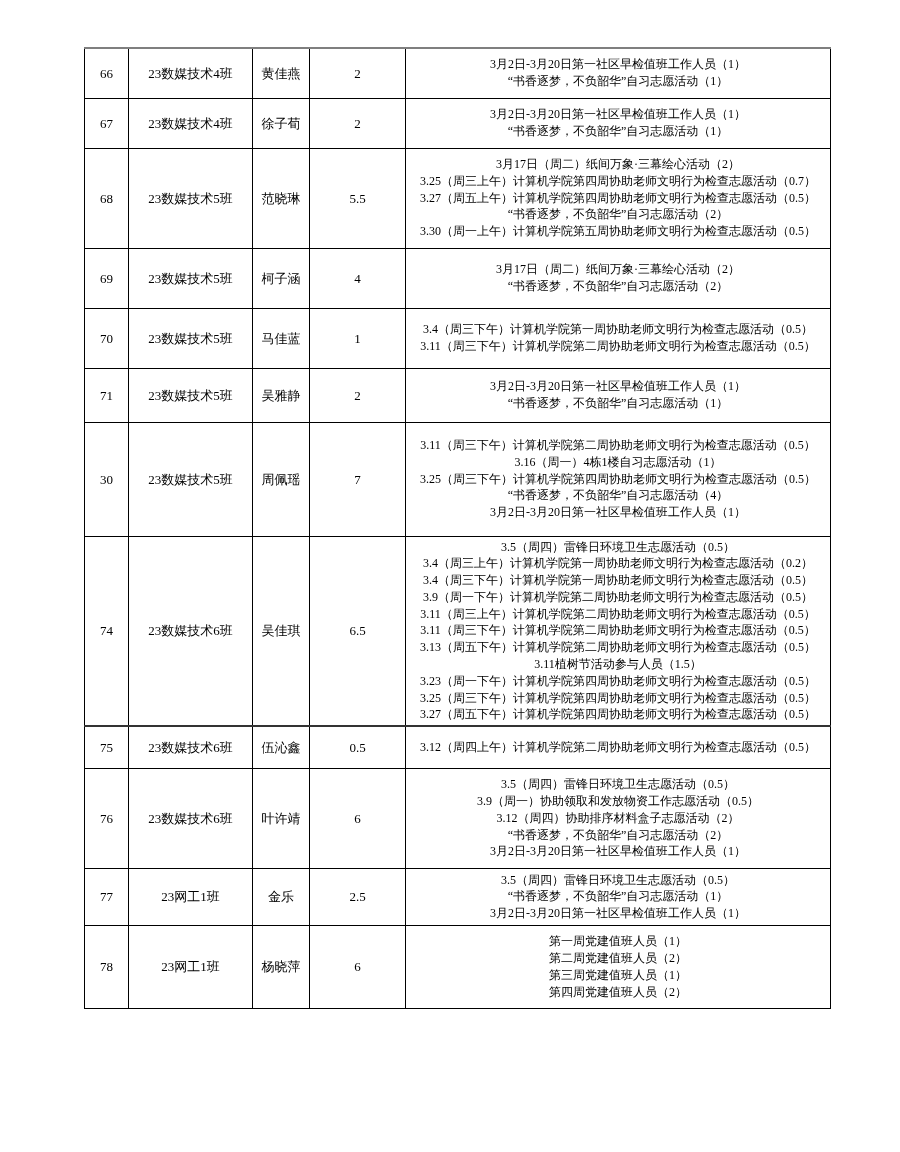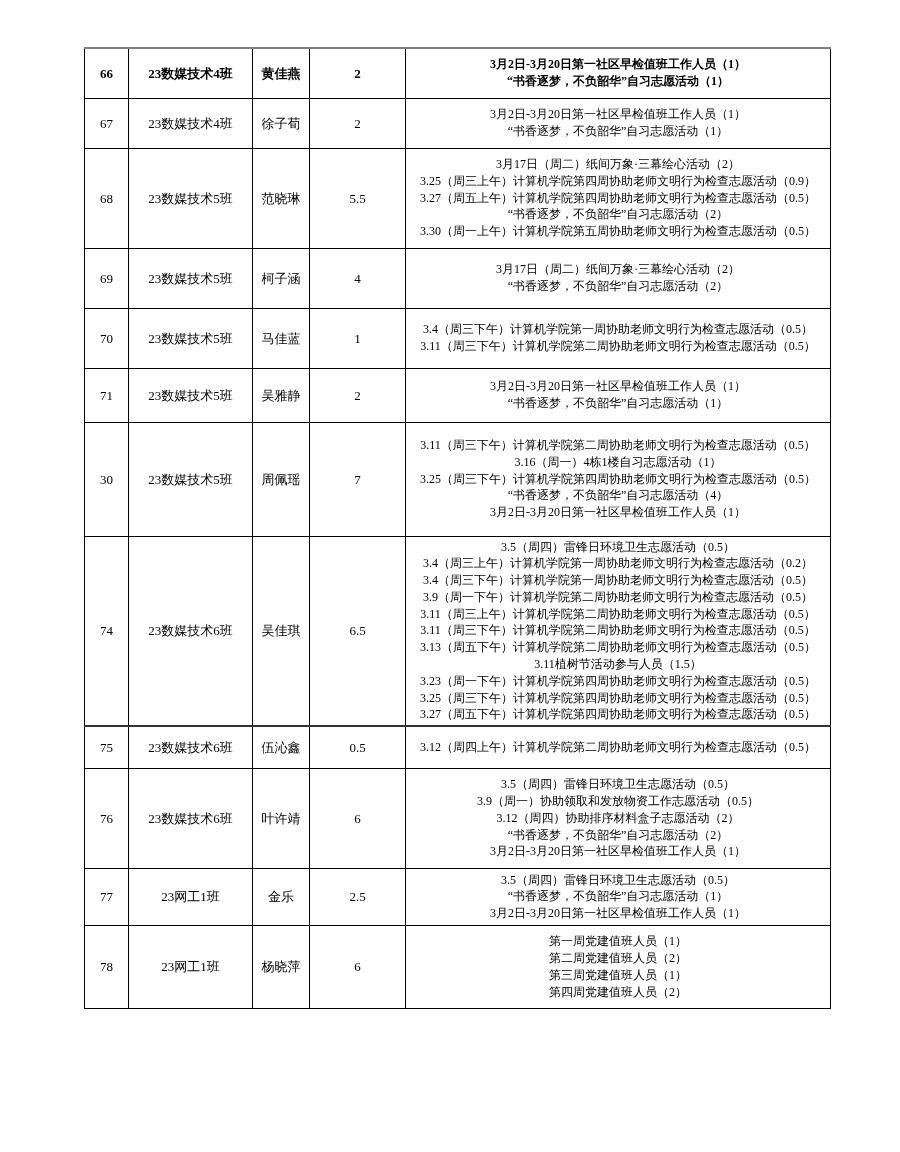--- a/index.html
+++ b/index.html
@@ -36,21 +36,21 @@
 <div class="page">
   <table class="sheet">
     <colgroup>
       <col class="c1">
         <col class="c2">
         <col class="c3">
         <col class="c4">
         <col class="c5">
     </colgroup>
     <tbody id="rows-body">
-        <tr style="height: 50px; font-weight: bold;">
+        <tr style="height: 50px;">
           <td>66</td>
           <td>23数媒技术4班</td>
           <td>黄佳燕</td>
           <td>2</td>
           <td class="acts">
             <div>3月2日-3月20日第一社区早检值班工作人员（1）</div>
             <div>“书香逐梦，不负韶华”自习志愿活动（1）</div>
           </td>
         </tr>
         <tr style="height: 50px;">
@@ -63,21 +63,21 @@
             <div>“书香逐梦，不负韶华”自习志愿活动（1）</div>
           </td>
         </tr>
         <tr style="height: 100px;">
           <td>68</td>
           <td>23数媒技术5班</td>
           <td>范晓琳</td>
           <td>5.5</td>
           <td class="acts">
             <div>3月17日（周二）纸间万象·三幕绘心活动（2）</div>
-            <div>3.25（周三上午）计算机学院第四周协助老师文明行为检查志愿活动（0.9）</div>
+            <div>3.25（周三上午）计算机学院第四周协助老师文明行为检查志愿活动（0.7）</div>
             <div>3.27（周五上午）计算机学院第四周协助老师文明行为检查志愿活动（0.5）</div>
             <div>“书香逐梦，不负韶华”自习志愿活动（2）</div>
             <div>3.30（周一上午）计算机学院第五周协助老师文明行为检查志愿活动（0.5）</div>
           </td>
         </tr>
         <tr style="height: 60px;">
           <td>69</td>
           <td>23数媒技术5班</td>
           <td>柯子涵</td>
           <td>4</td>

